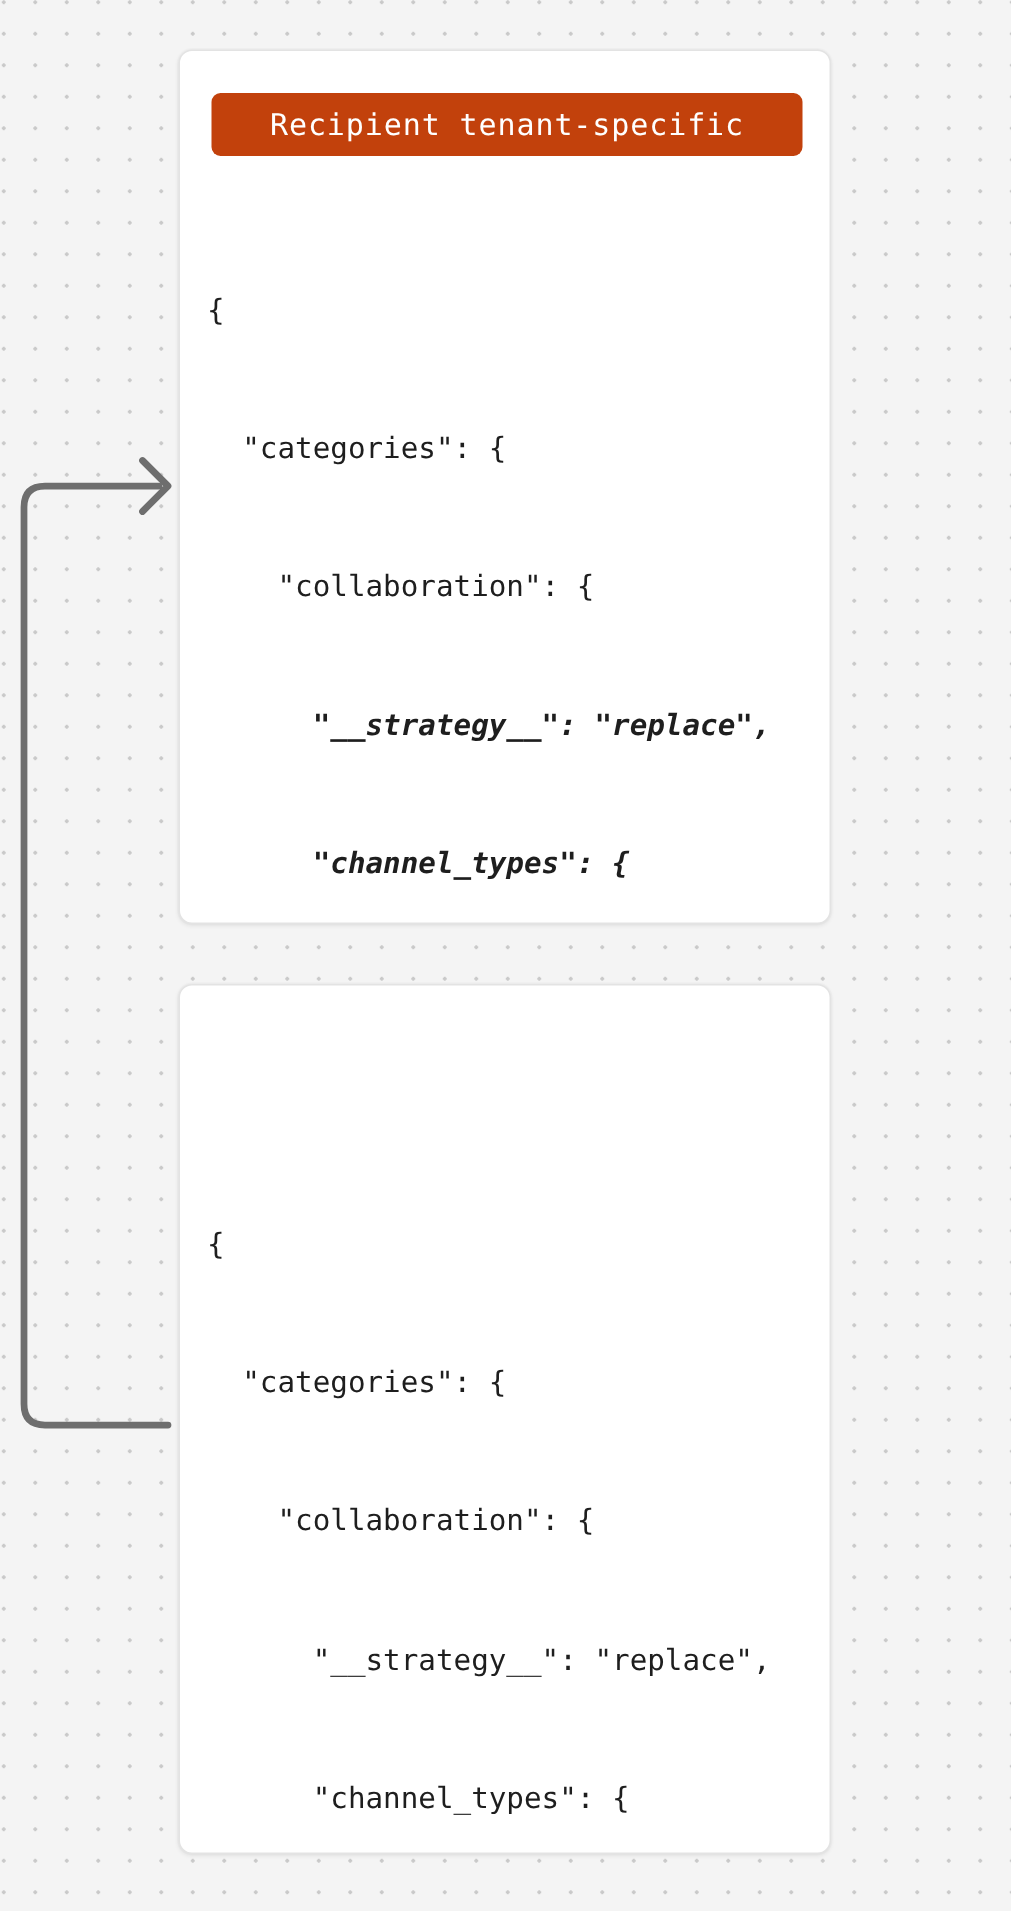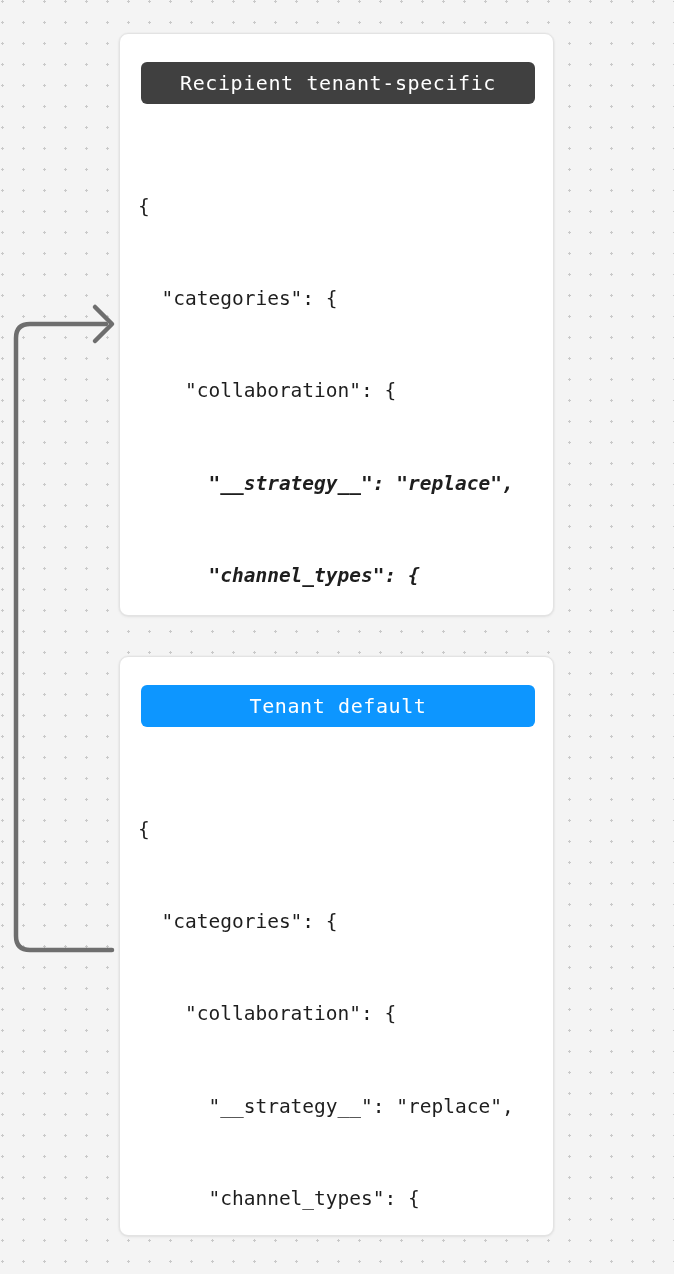--- a/index.html
+++ b/index.html
@@ -94,21 +94,21 @@
 </style>
 </head>
 <body>
 
 <svg class="connector" width="674" height="1274" viewBox="0 0 674 1274" xmlns="http://www.w3.org/2000/svg">
   <path d="M 112 950 L 30 950 Q 16 950 16 936 L 16 338 Q 16 324 30 324 L 106 324" fill="none" stroke="#6e6e6e" stroke-width="4.5" stroke-linecap="round" stroke-linejoin="round"></path>
   <path d="M 95 307 L 112 324 L 95 341" fill="none" stroke="#6e6e6e" stroke-width="4.5" stroke-linecap="round" stroke-linejoin="round"></path>
 </svg>
 
 <div class="card" id="card-recipient">
-  <div class="card-header" style="background-color:#404040;">
+  <div class="card-header" style="background-color:#c2410c;">
     <span class="title">Recipient tenant-specific</span>
   </div>
   <div class="code-block">
     <span class="code-line">{</span>
     <span class="code-line">  "categories": {</span>
     <span class="code-line">    "collaboration": {</span>
     <span class="code-line hl">      "__strategy__": "replace",</span>
     <span class="code-line hl">      "channel_types": {</span>
     <span class="code-line hl">        "email": false</span>
     <span class="code-line hl">      }</span>
@@ -117,23 +117,20 @@
     <span class="code-line">      "channel_types": {</span>
     <span class="code-line">        "email": true</span>
     <span class="code-line">      }</span>
     
     
     
   </div>
 </div>
 
 <div class="card" id="card-tenant">
-  <div class="card-header" style="background-color:#0d96ff;">
-    <span class="title">Tenant default</span>
-  </div>
   <div class="code-block">
     <span class="code-line">{</span>
     <span class="code-line">  "categories": {</span>
     <span class="code-line">    "collaboration": {</span>
     <span class="code-line">      "__strategy__": "replace",</span>
     <span class="code-line">      "channel_types": {</span>
     
     
     
     

